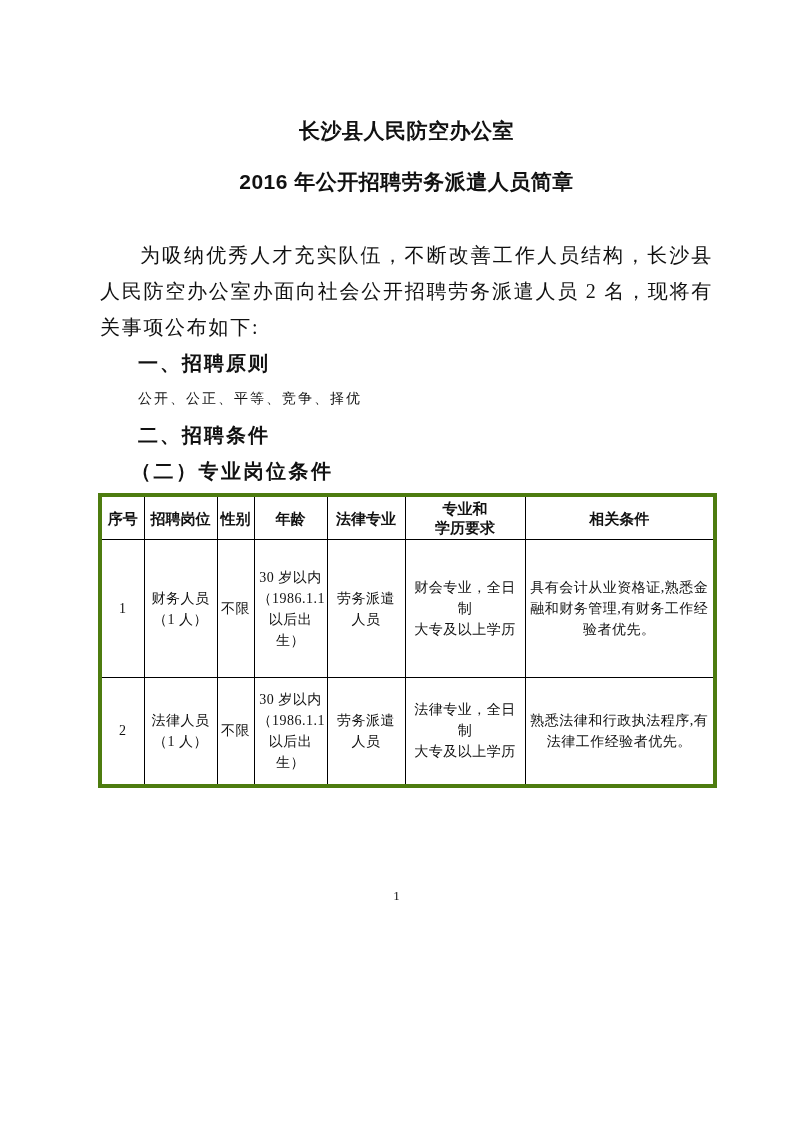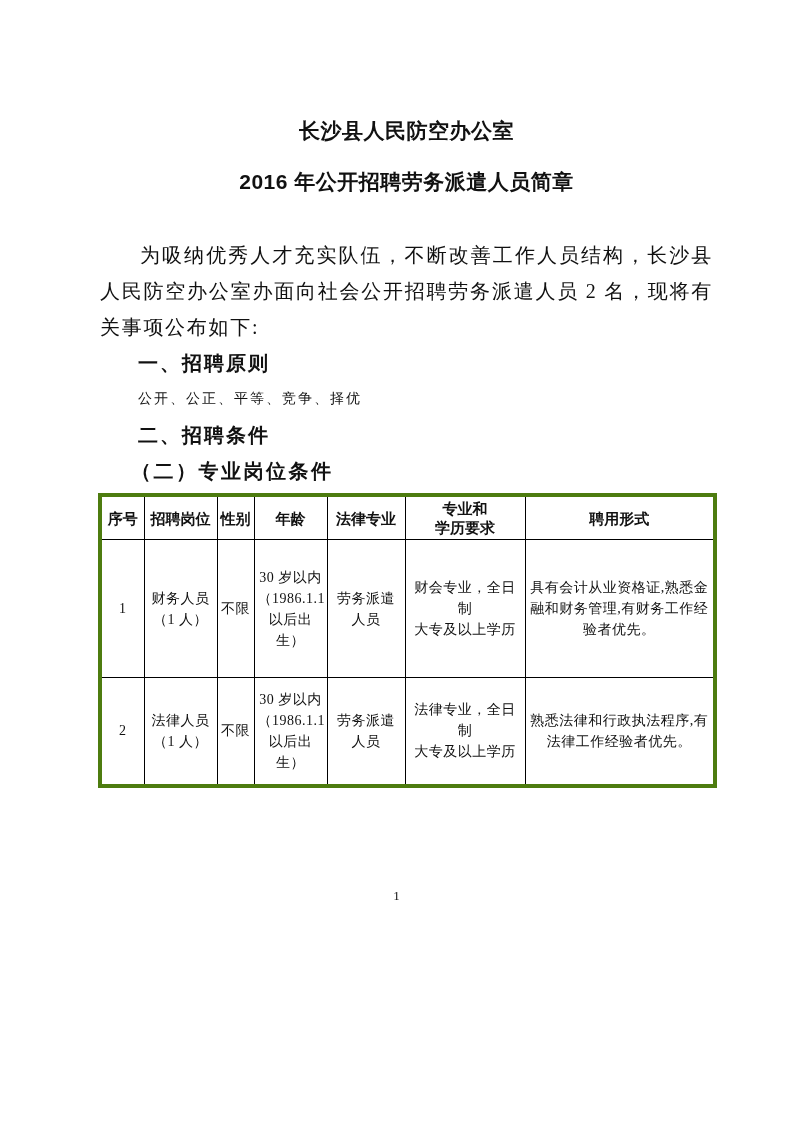--- a/index.html
+++ b/index.html
@@ -137,21 +137,21 @@
       </colgroup>
       <thead>
         <tr>
           <th>序号</th>
           <th>招聘岗位</th>
           <th>性别</th>
           <th>年龄</th>
           <th>法律专业</th>
           <th>专业和
 学历要求</th>
-          <th>聘用形式</th>
+          <th>相关条件</th>
         </tr>
       </thead>
       <tbody>
         <tr class="row-tall">
           <td>1</td>
           <td>财务人员
 （1 人）</td>
           <td>不限</td>
           <td>30 岁以内
 （1986.1.1

